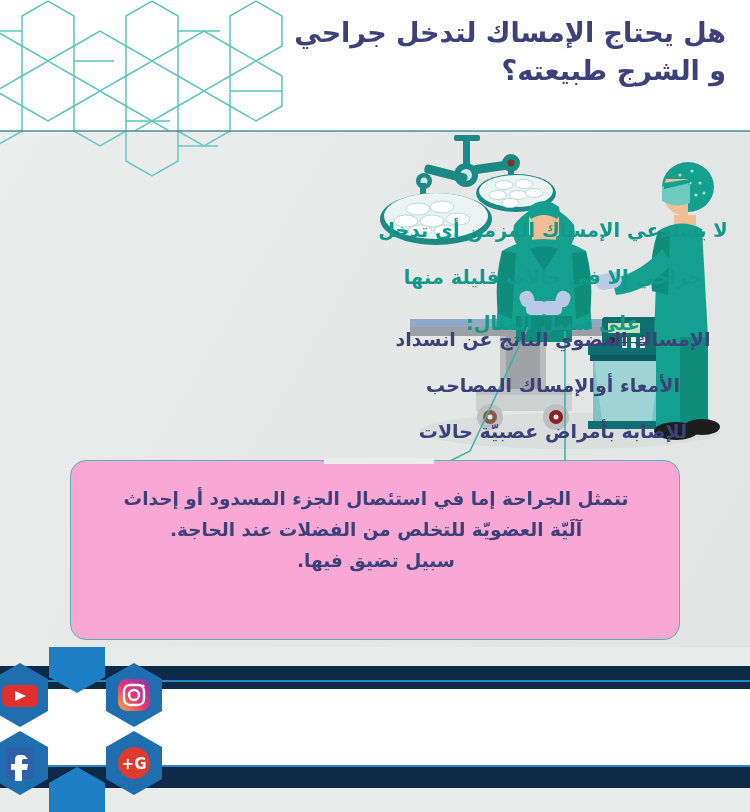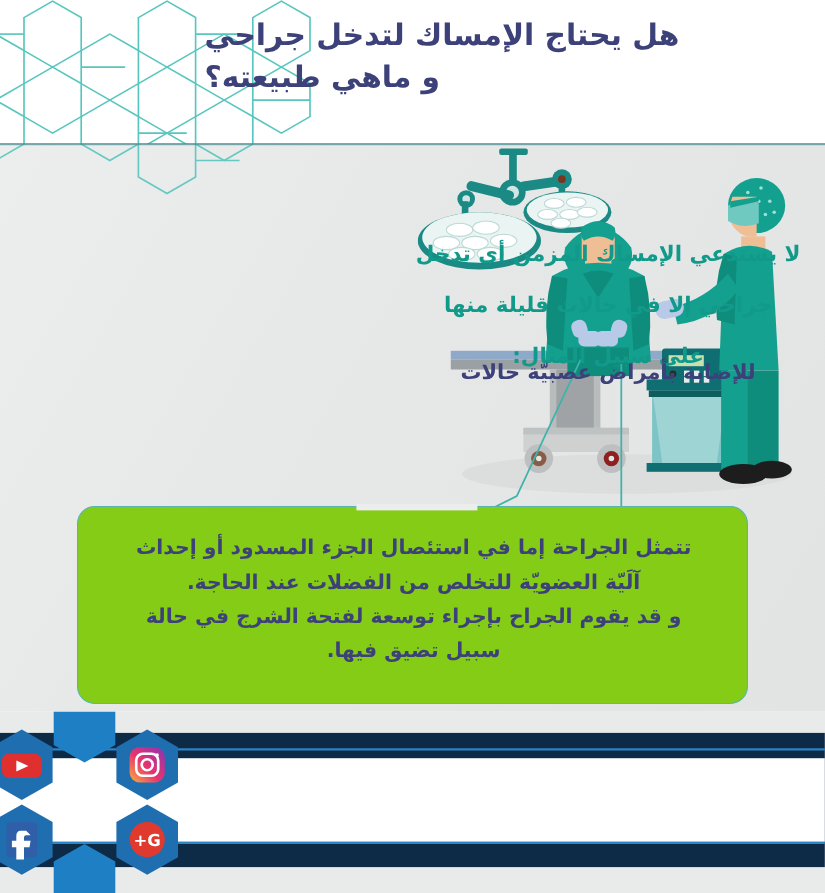--- a/index.html
+++ b/index.html
@@ -11,21 +11,21 @@
   #infographic{position:absolute;inset:0;width:750px;height:812px;overflow:hidden;}
 
   
   .header{
     position:absolute;left:0;top:0;width:750px;height:131px;
     background:#ffffff;overflow:hidden;
   }
   .hexpattern{position:absolute;left:-18px;top:-14px;width:340px;height:230px;}
   .title{
     position:absolute;right:24px;top:14px;width:540px;
-    text-align:left;direction:rtl;
+    text-align:right;direction:rtl;
     color:#3c4179;font-weight:bold;font-size:27px;line-height:1.42;
     letter-spacing:0px;
   }
   .title .l2{display:block;}
 
   
   .bodyarea{
     position:absolute;left:0;top:131px;width:750px;height:516px;
     background:linear-gradient(120deg,#eceded 0%,#e6e7e7 45%,#e2e3e3 100%);
     overflow:hidden;
@@ -41,21 +41,21 @@
   .navy-block{
     position:absolute;right:22px;top:177px;width:350px;
     text-align:center;direction:rtl;
     color:#3c4179;font-weight:bold;font-size:19px;line-height:1.52;
   }
   .teal-block span,.navy-block span{display:block;margin-top:17px;}
 
   
   .callout{
     position:absolute;left:70px;top:460px;width:610px;height:180px;
-    background:#84cc16;border:1.6px solid #56b6ae;border-radius:16px;
+    background:#f9a8d4;border:1.6px solid #56b6ae;border-radius:16px;
     box-sizing:border-box;
   }
   .callout-notch{
     position:absolute;left:324px;top:458px;width:110px;height:6px;
     background:linear-gradient(180deg,#eceded,#eceded);
   }
   .callout-text{
     position:absolute;left:0;top:22px;width:610px;
     text-align:center;direction:rtl;
     color:#3c4179;font-weight:bold;font-size:18.5px;line-height:1.68;
@@ -111,21 +111,21 @@
         <line x1="92" y1="75" x2="132" y2="75"></line>
         <line x1="196" y1="45" x2="238" y2="45"></line>
         <line x1="248" y1="105" x2="300" y2="105"></line>
         <line x1="144" y1="135" x2="188" y2="135"></line>
         <line x1="40" y1="45" x2="14" y2="45"></line>
         <line x1="196" y1="165" x2="236" y2="165"></line>
       </g>
     </svg>
     <div class="title">
       <span class="l1">هل يحتاج الإمساك لتدخل جراحي</span>
-      <span class="l2">و ماهي طبيعته؟</span>
+      <span class="l2">و الشرج طبيعته؟</span>
     </div>
   </div>
 
   <div class="bodyarea">
 
     <svg class="hexpattern2" viewBox="0 0 340 230">
       <g fill="none" stroke="#4fc3bb" stroke-width="1.5" opacity="0.85">
         <polygon points="40,90 66,75 92,90 92,120 66,135 40,120"></polygon>
         <polygon points="92,120 118,105 144,120 144,150 118,165 92,150"></polygon>
         <polygon points="144,150 170,135 196,150 196,180 170,195 144,180"></polygon>
@@ -264,31 +264,32 @@
       </g>
     </svg>
 
     <div class="teal-block">
       <span>لا يستدعي الإمساك المزمن أي تدخل</span>
       <span>جراحي إلا في حالات قليلة منها</span>
       <span>على سبيل المثال:</span>
     </div>
 
     <div class="navy-block">
+      <span>الإمساك العضوي الناتج عن انسداد</span>
+      <span>الأمعاء أوالإمساك المصاحب</span>
       <span>للإصابة بأمراض عصبيّة حالات</span>
     </div>
   </div>
 
   <div class="topline"></div>
 
   <div class="callout">
     <div class="callout-text">
       <span>تتمثل الجراحة إما في استئصال الجزء المسدود أو إحداث</span>
       <span>آلَيّة العضويّة للتخلص من الفضلات عند الحاجة.</span>
-      <span>و قد يقوم الجراح بإجراء توسعة لفتحة الشرج في حالة</span>
       <span>سبيل تضيق فيها.</span>
     </div>
   </div>
   <div class="callout-notch"></div>
 
   <div class="footer">
     <div class="footer-band"></div>
     <div class="footer-rule"></div>
     <div class="footer-white"></div>
     <div class="footer-rule2"></div>

